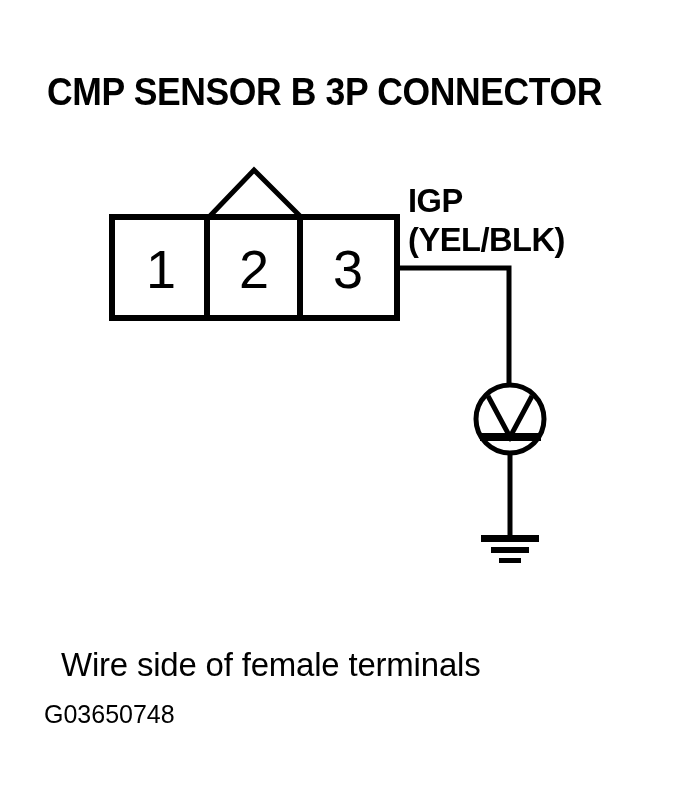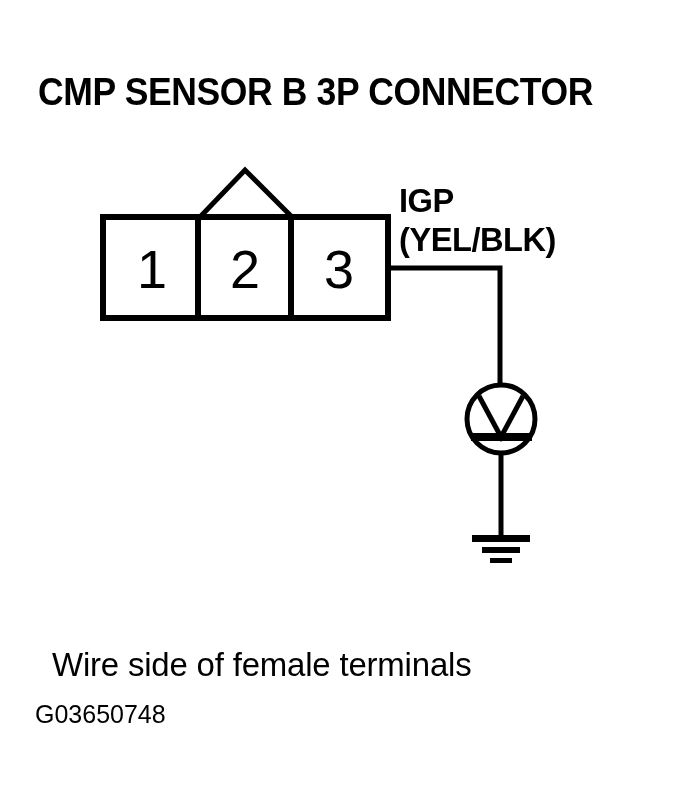--- a/index.html
+++ b/index.html
@@ -11,21 +11,21 @@
   body {
     width: 679px;
     height: 799px;
     position: relative;
     overflow: hidden;
     font-family: "Liberation Sans", sans-serif;
     color: #000000;
   }
   #figure-root {
     position: absolute;
-    left: 0;
+    left: 9px;
     top: 0;
     width: 543px;
     height: 799px;
   }
   svg.diagram {
     display: block;
     width: 679px;
     height: 799px;
   }
   

